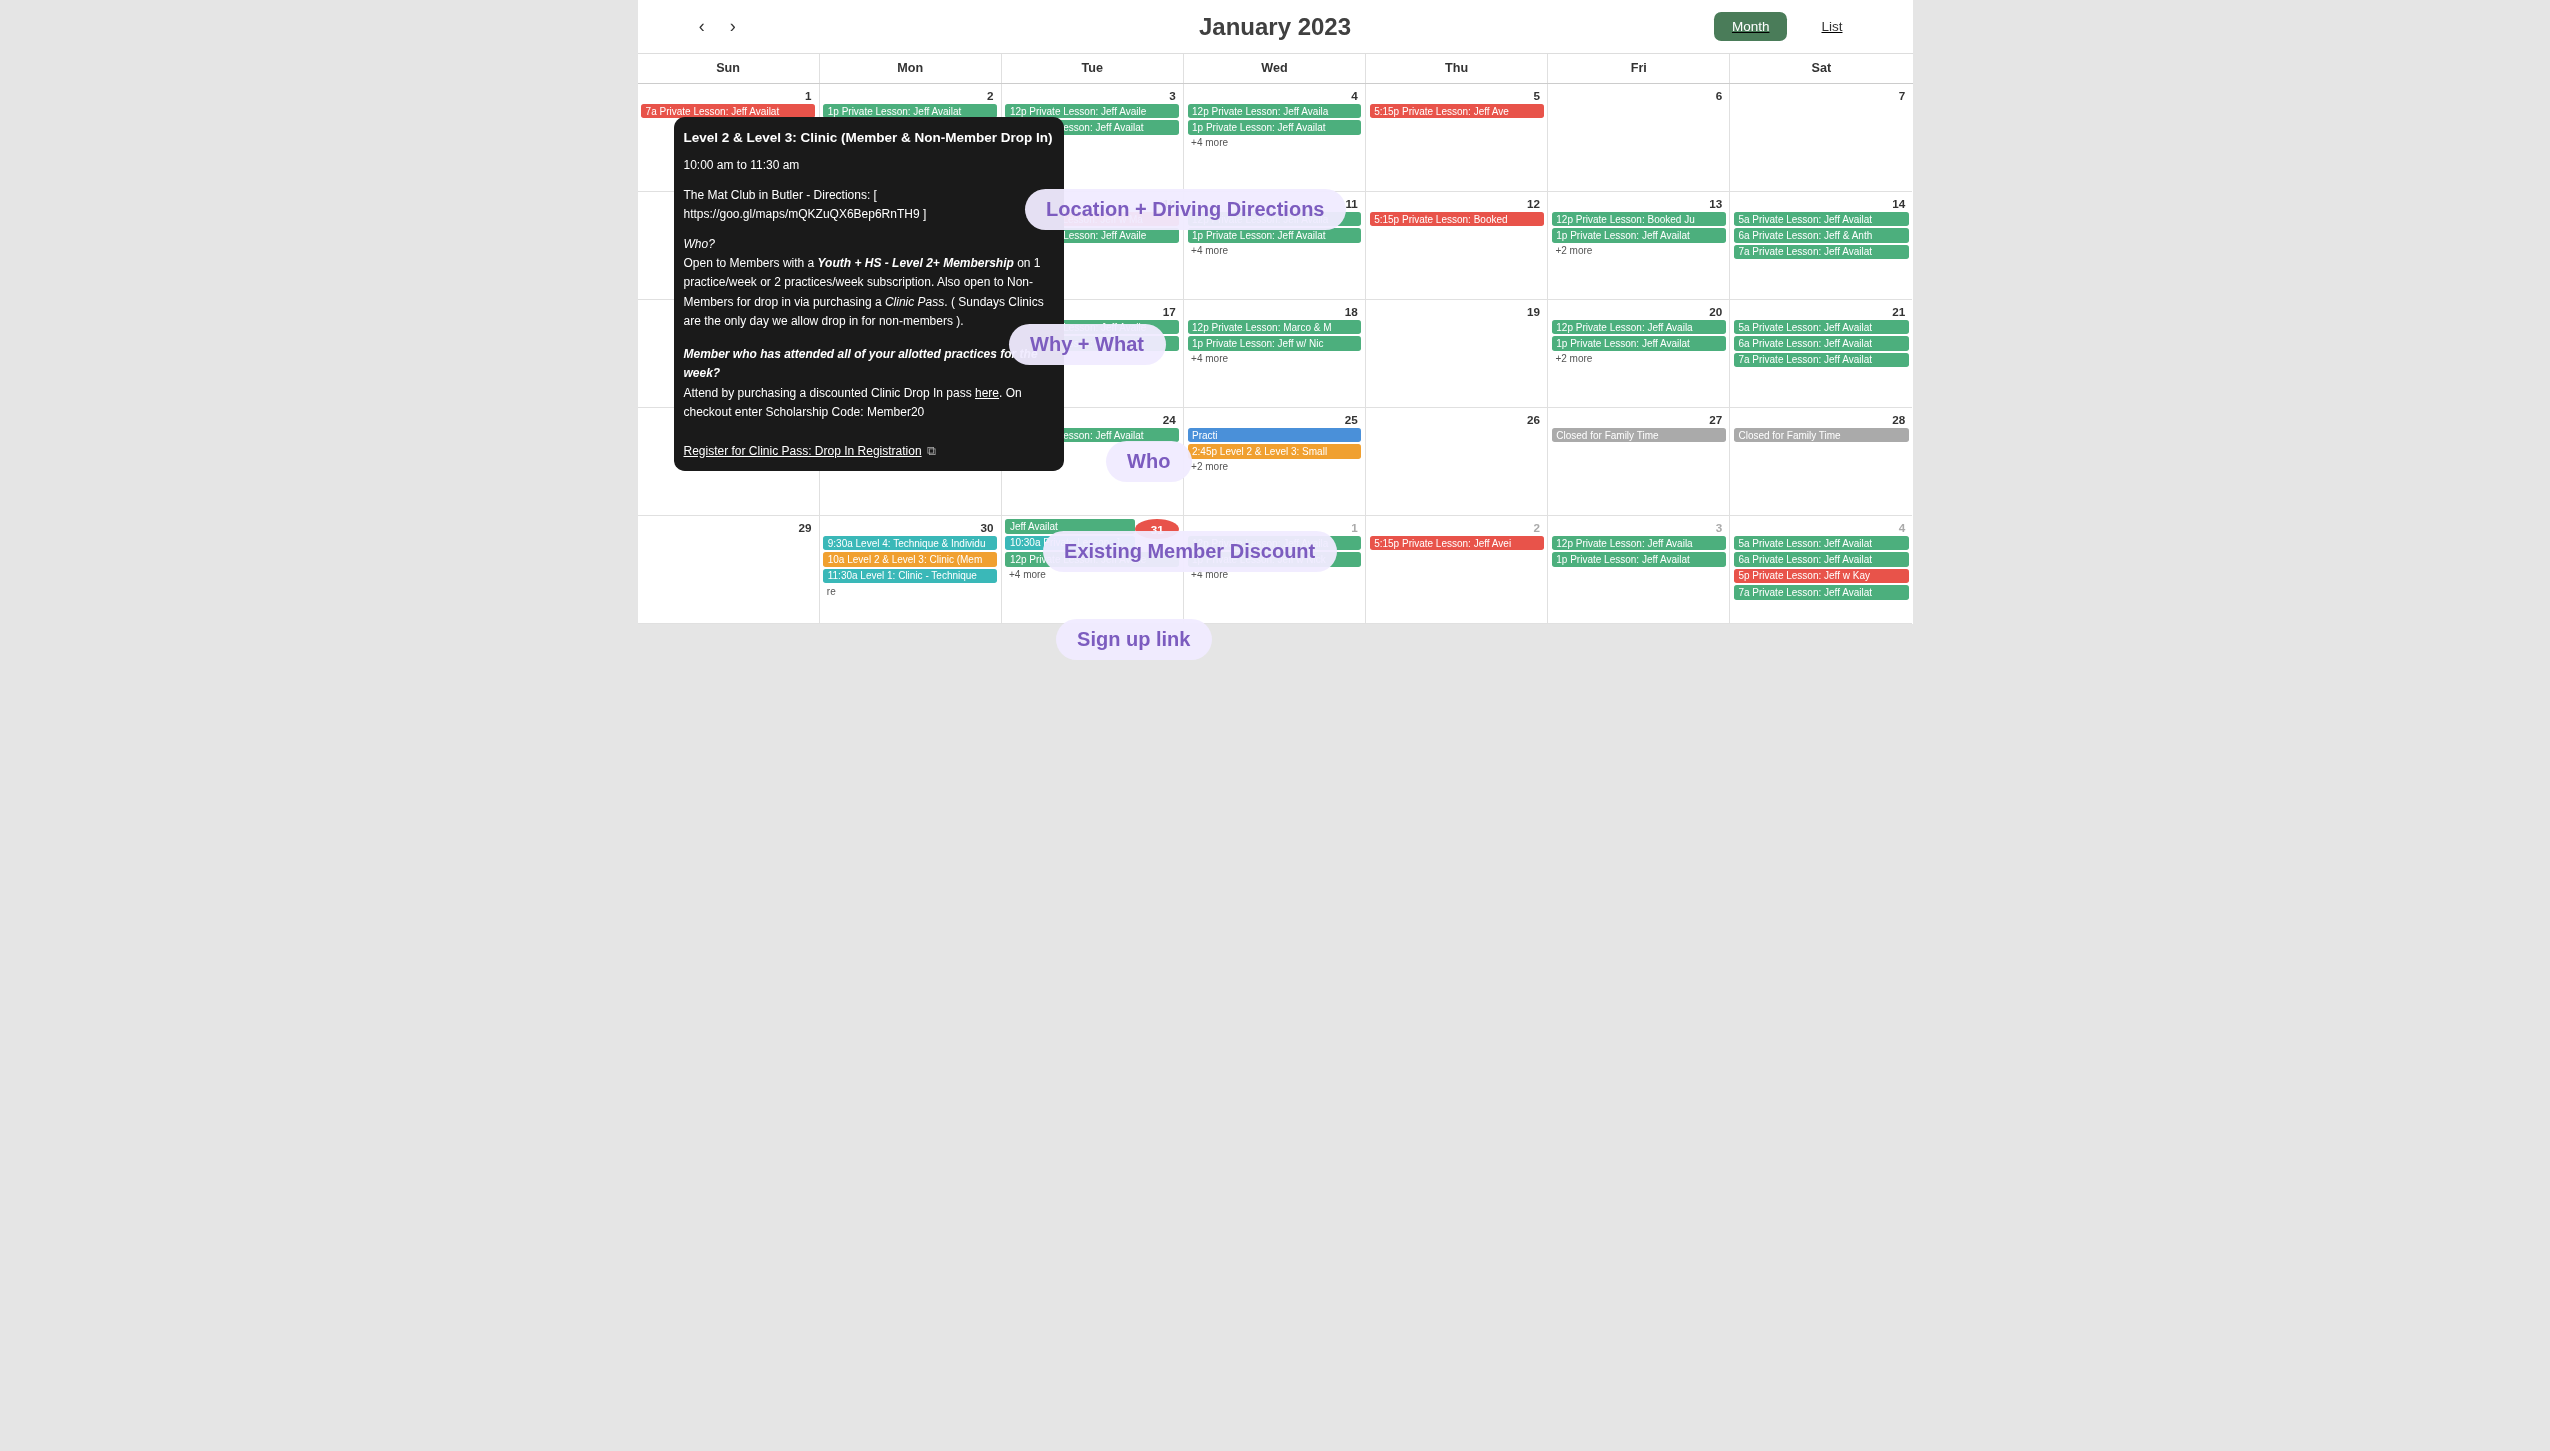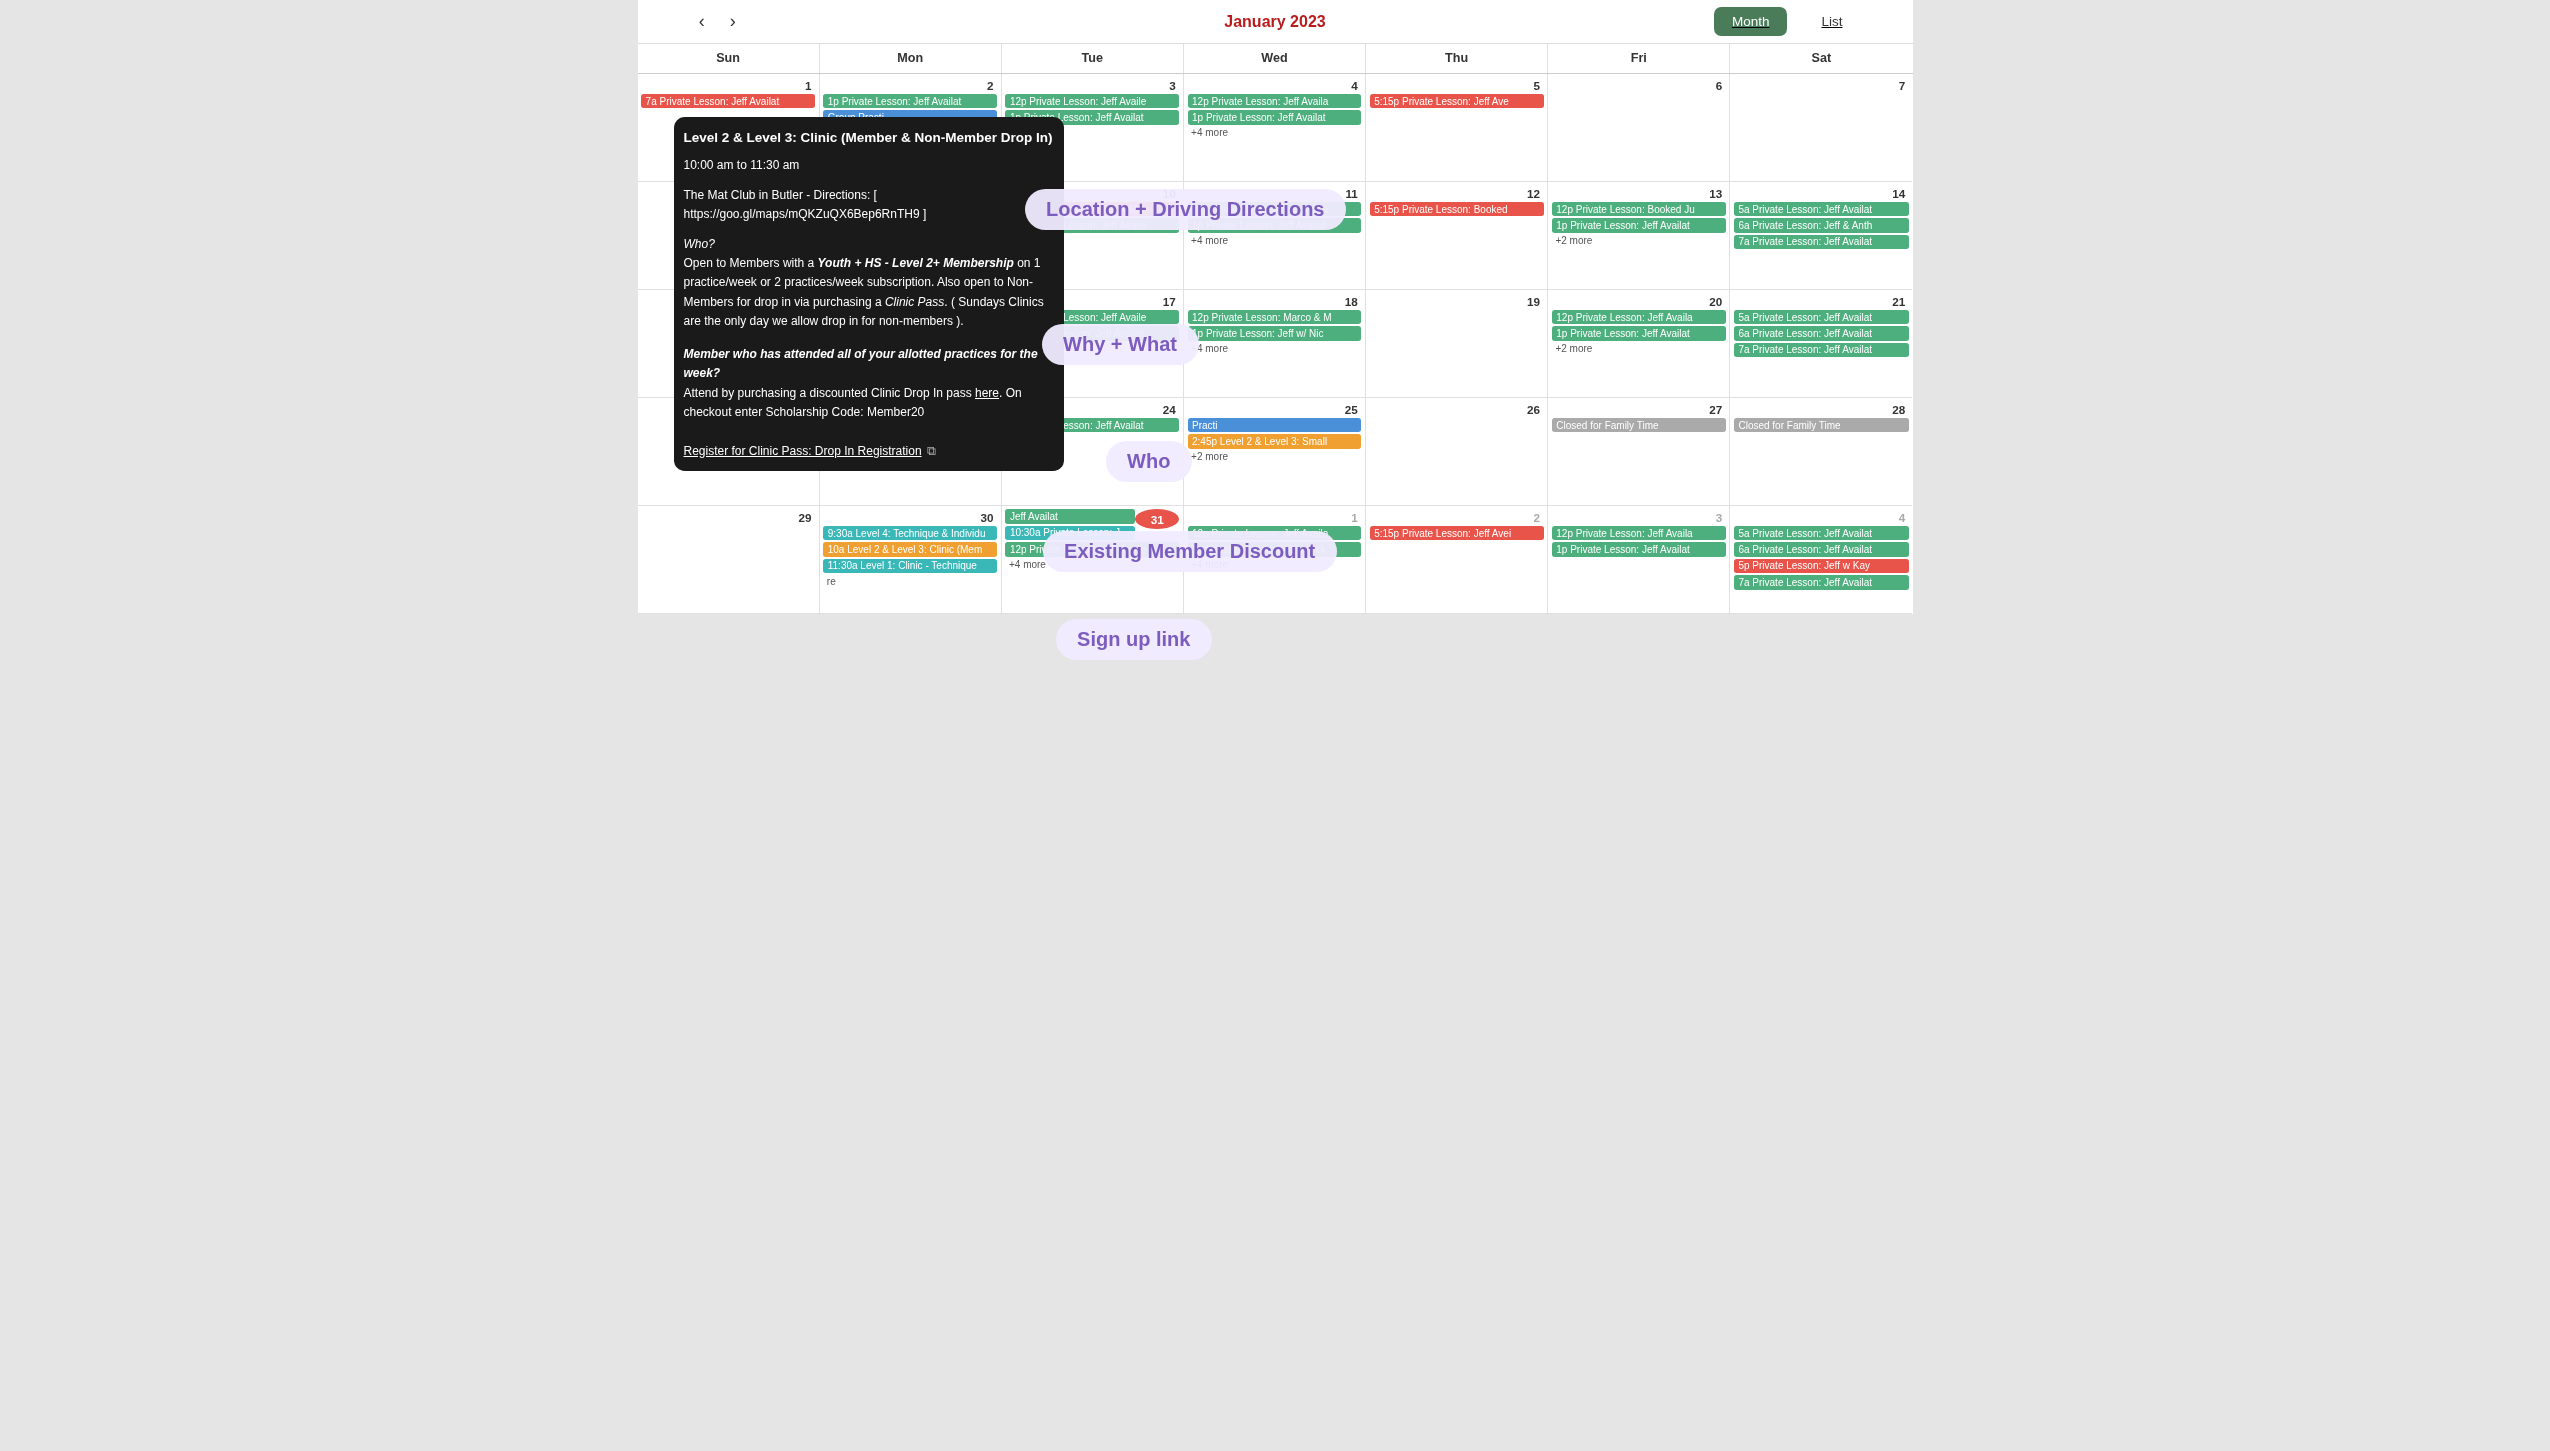--- a/index.html
+++ b/index.html
@@ -11,21 +11,21 @@
     .calendar-header {
       display: flex; align-items: center; justify-content: center;
       padding: 12.6px 21.6px; position: relative; background: #fff;
       border-bottom: 0.9px solid #ddd;
     }
     .nav-arrows { position: absolute; left: 54px; display: flex; gap: 10.8px; }
     .nav-arrow {
       background: none; border: none; cursor: pointer; font-size: 18px; color: #333;
       padding: 3.6px 7.2px;
     }
-    .month-title { font-size: 16px; font-weight: 700; color: #b91c1c; }
+    .month-title { font-size: 24px; font-weight: 700; color: #404040; }
     .view-toggle { position: absolute; right: 52px; display: flex; gap: 16px; text-decoration: underline; }
     .view-btn {
       padding: 7.2px 18px; border-radius: 7.2px; border: none; cursor: pointer;
       font-size: 13.5px; font-weight: 500;
     }
     .view-btn.active { background: #4a7c59; color: #fff; }
     .view-btn.inactive { background: none; color: #333; }
 
     
     .day-headers {
@@ -311,21 +311,21 @@
     </div>
     <br>
     <div class="popup-link-row">
       <span class="popup-link">Register for Clinic Pass: Drop In Registration</span>
       <span class="ext-icon">⧉</span>
     </div>
   </div>
 
   <div class="annotation" style="top: 189px; left: 387px;">Location + Driving Directions</div>
 
-  <div class="annotation" style="top: 324px; left: 404px;">Why + What</div>
+  <div class="annotation" style="top: 324px; left: 371px;">Why + What</div>
 
   <div class="annotation" style="top: 441px; left: 468px;">Who</div>
 
   <div class="annotation" style="top: 531px; left: 405px;">Existing Member Discount</div>
 
   <div class="annotation" style="top: 619px; left: 418px;">Sign up link</div>
 
 </div>
 
 

